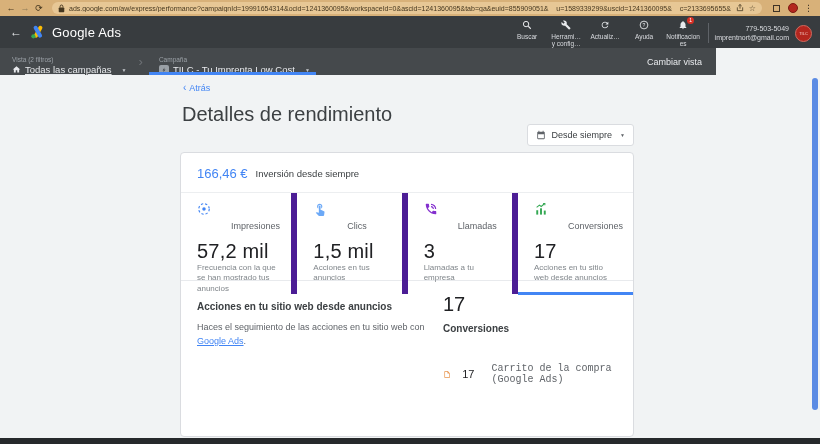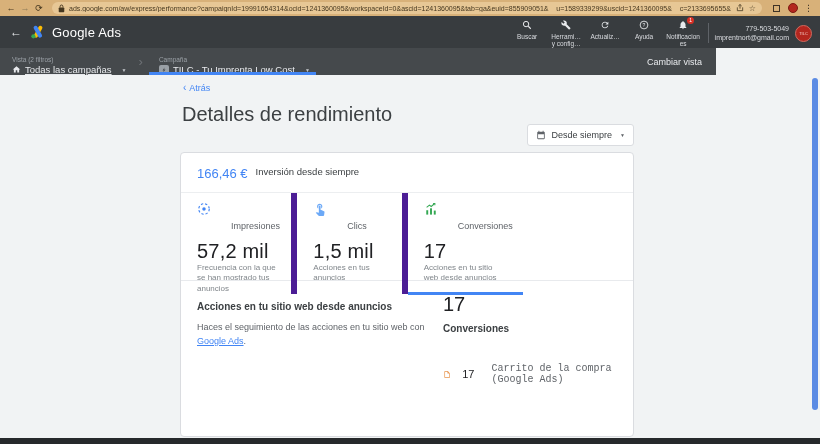--- a/index.html
+++ b/index.html
@@ -56,21 +56,21 @@
   .content { position:absolute; top:75px; left:0; width:820px; height:363px; background:#f1f3f4; }
   .backlink { position:absolute; left:183px; top:7px; font-size:9px; color:#4285f4; cursor:pointer; display:flex; align-items:center; gap:3px; }
   .backlink .chv { font-size:10px; }
   .page-title { position:absolute; left:182px; top:28px; font-size:20px; font-weight:400; color:#3c4043; }
   .datebtn { position:absolute; right:186px; top:49px; height:22px; background:#fff; border:1px solid #dadce0;
              border-radius:3px; display:flex; align-items:center; gap:6px; padding:0 8px; font-size:9px; color:#3c4043; cursor:pointer; }
   .datebtn .caret { color:#5f6368; margin-left:2px; }
 
   .card { position:absolute; left:180px; top:77px; width:454px; height:285px; background:#fff;
           border:1px solid #dadce0; border-radius:4px; }
-  .card-head { display:flex; align-items:flex-start; gap:8px; padding:13px 16px 11px 16px; }
+  .card-head { display:flex; align-items:center; gap:8px; padding:13px 16px 11px 16px; }
   .spend-val { font-size:13px; color:#4285f4; }
   .spend-lab { font-size:9.5px; color:#3c4043; }
 
   .tiles { display:grid; grid-template-columns:repeat(4,1fr); height:89px;
            border-top:1px solid #eceef0; border-bottom:1px solid #e8eaed; }
   .tile { position:relative; padding:8px 10px 0 16px; border-left:6px solid #4c1d95; cursor:pointer; }
   .tile:first-child { border-left:none; }
   .tile .micon { height:15px; display:flex; align-items:center; }
   .tile .mlab { font-size:9px; color:#5f6368; margin-top:5px;margin-left:34px; }
   .tile .mval { font-size:20px; color:#202124; margin-top:9px; letter-spacing:.2px; }
@@ -248,20 +248,30 @@
         <div class="tile">
           <span class="micon">
             <svg width="14" height="14" viewBox="0 0 24 24">
                 <path fill="#6ca9f7" d="M9 11.24V7.5a2.5 2.5 0 0 1 5 0v3.74c1.21-.81 2-2.18 2-3.74C16 5.01 13.99 3 11.5 3S7 5.01 7 7.5c0 1.56.79 2.93 2 3.74zm9.84 4.63l-4.54-2.26a1.4 1.4 0 0 0-.54-.11H13v-6a1.5 1.5 0 0 0-3 0v10.74l-3.43-.72a1.1 1.1 0 0 0-1.03.3l-.79.8 4.94 4.94c.27.27.65.44 1.06.44h6.79c.75 0 1.33-.55 1.44-1.28l.75-5.27a1.48 1.48 0 0 0-.89-1.58z"></path>
               </svg>
           </span>
           <div class="mlab">Clics</div>
           <div class="mval">1,5 mil</div>
           <div class="mdesc">Acciones en tus anuncios</div>
         </div>
+        <div class="tile">
+          <span class="micon">
+            <svg width="14" height="14" viewBox="0 0 24 24">
+                <path fill="#8430ce" d="M6.62 10.79a15.1 15.1 0 0 0 6.59 6.59l2.2-2.21a1 1 0 0 1 1.02-.24c1.12.37 2.33.57 3.57.57a1 1 0 0 1 1 1V20a1 1 0 0 1-1 1C10.61 21 3 13.39 3 4a1 1 0 0 1 1-1h3.5a1 1 0 0 1 1 1c0 1.25.2 2.45.57 3.57a1 1 0 0 1-.25 1.02l-2.2 2.2zM19 12h2a9 9 0 0 0-9-9v2c3.87 0 7 3.13 7 7zm-4 0h2c0-2.76-2.24-5-5-5v2c1.66 0 3 1.34 3 3z"></path>
+              </svg>
+          </span>
+          <div class="mlab">Llamadas</div>
+          <div class="mval">3</div>
+          <div class="mdesc">Llamadas a tu empresa</div>
+        </div>
         <div class="tile sel">
           <span class="micon">
             <svg width="14" height="14" viewBox="0 0 16 16">
                 <rect x="2.6" y="9.4" width="2.2" height="5" fill="#34a853"></rect>
                 <rect x="6.9" y="7.2" width="2.2" height="7.2" fill="#34a853"></rect>
                 <rect x="11.2" y="9.8" width="2.2" height="4.6" fill="#34a853"></rect>
                 <path d="M3 6.2l3.2-2.6 2 1.5 3.4-2.8" fill="none" stroke="#34a853" stroke-width="1.2"></path>
                 <path d="M10.4 1.8h2v2" fill="none" stroke="#34a853" stroke-width="1.2"></path>
               </svg>
           </span>

